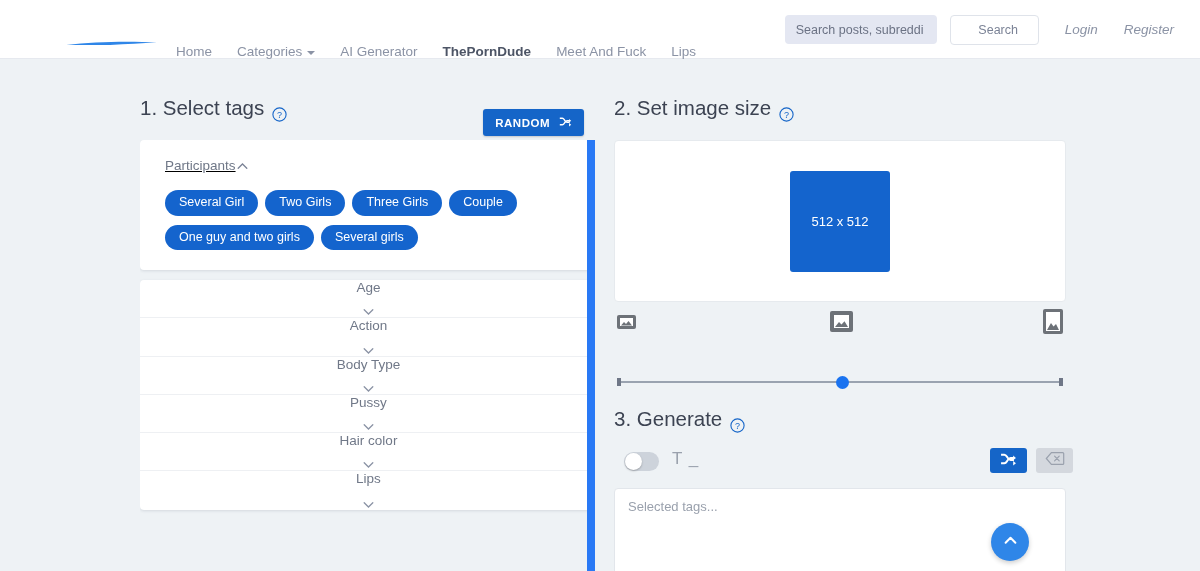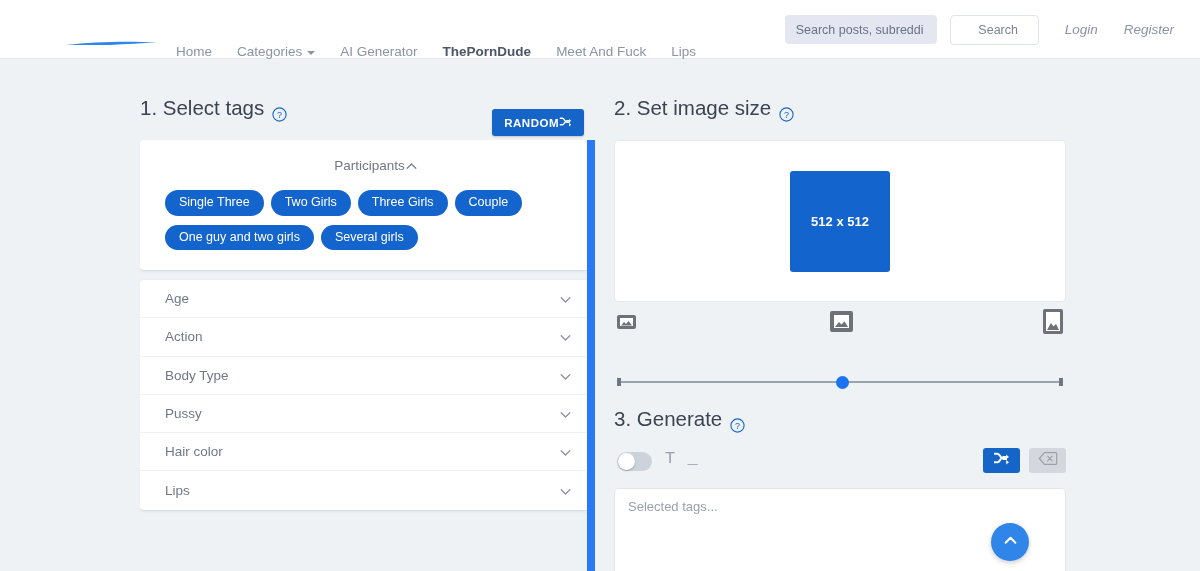--- a/index.html
+++ b/index.html
@@ -99,42 +99,43 @@
     display: inline-block; width: 15px; height: 15px;
     margin-left: 8px; position: relative; top: 2px;
   }
 
   .random-btn {
     position: absolute; right: 11px; top: 18px;
     height: 27px; padding: 0 12px;
     background: #1565c8;
     border: none; border-radius: 3px;
     color: #fff; font-size: 11.5px; font-weight: 700; letter-spacing: .5px;
-    display: inline-flex; align-items: center; 
+    display: inline-flex; align-items: center; gap: 9px;
     font-family: "Liberation Sans", sans-serif;
     cursor: pointer;
     box-shadow: 0 1px 2px rgba(0,0,0,.18);
   }
 
   
   .tag-scroll {
     position: absolute; left: 0; top: 49px;
     width: 455px; height: 463px;
     overflow: hidden;
   }
   .tag-card {
     background: #fff;
     border-radius: 4px;
     box-shadow: 0 1px 3px rgba(40,50,80,.13);
     margin-bottom: 10px;
   }
   .tag-card-head {
     height: 50px; display: flex; align-items: center;
     padding: 0 8px 0 25px;
-    justify-content: center;
+    justify-content: flex-start;
+    text-decoration: underline;
   }
   .tag-card-title { font-size: 13.5px; color: #6f7787; }
   .tag-body { padding: 0 24px 20px 25px; display: flex; flex-wrap: wrap; gap: 9px 7px; }
   .pill {
     background: #1464cd; color: #fff;
     font-size: 12.5px;
     border-radius: 20px;
     padding: 6px 14px 7px;
     line-height: 1;
     cursor: pointer;
@@ -146,20 +147,21 @@
     border-radius: 4px;
     box-shadow: 0 1px 3px rgba(40,50,80,.13);
     overflow: hidden;
   }
   .acc-row {
     height: 38.3px;
     display: flex; align-items: center; justify-content: space-between;
     padding: 0 23px 0 25px;
     border-bottom: 1px solid #eef0f3;
     cursor: pointer;
+    flex-direction: column;
   }
   .acc-row:last-child { border-bottom: none; }
   .acc-label { font-size: 13.5px; color: #707888; }
 
   .chev { width: 13px; height: 13px; }
 
   
   .scrollbar {
     position: absolute; left: 587px; top: 81px;
     width: 8px; height: 490px;
@@ -172,21 +174,21 @@
     background: #2979f5;
   }
 
   
   .size-card {
     position: absolute; left: 0; top: 49px;
     width: 452px; height: 162px;
     background: #fff;
     border: 1px solid #e6eaee;
     border-radius: 4px;
-    display: flex; align-items: center; justify-content: center; font-weight: bold;
+    display: flex; align-items: center; justify-content: center;
   }
   .size-square {
     width: 100px; height: 101px;
     background: #1464cd;
     border-radius: 3px;
     display: flex; align-items: center; justify-content: center;
     color: #fff; font-size: 13px;
     cursor: pointer;
   }
 
@@ -206,21 +208,21 @@
   .slider-thumb {
     position: absolute; left: 219px; top: 2px;
     width: 13px; height: 13px; border-radius: 50%;
     background: #1a73f0;
     cursor: pointer;
   }
 
   
   .gen-head { position: absolute; left: 0; top: 311px; text-align: right; }
   .gen-controls {
-    position: absolute; left: 0; top: 357px; width: 452px; height: 30px; font-family: Liberation Mono, monospace;
+    position: absolute; left: 7px; top: 357px; width: 452px; height: 30px;
   }
   .toggle {
     position: absolute; left: 3px; top: 4px;
     width: 35px; height: 19px;
     background: #cdd3db; border-radius: 10px;
     cursor: pointer;
   }
   .toggle-knob {
     position: absolute; left: 1px; top: 1px;
     width: 17px; height: 17px; border-radius: 50%;
@@ -338,21 +340,21 @@
       <div class="tag-card">
         <div class="tag-card-head">
           <span class="tag-card-title">Participants</span>
           <span class="chev">
             <svg width="13" height="13" viewBox="0 0 13 13">
                 <path d="M2.2 8.2L6.5 4l4.3 4.2" fill="none" stroke="#7b8396" stroke-width="1.3" stroke-linecap="round"></path>
               </svg>
           </span>
         </div>
         <div class="tag-body">
-          <span class="pill">Single Three</span>
+          <span class="pill">Several Girl</span>
           <span class="pill">Two Girls</span>
           <span class="pill">Three Girls</span>
           <span class="pill">Couple</span>
           <span class="pill">One guy and two girls</span>
           <span class="pill">Several girls</span>
         </div>
       </div>
 
       <div class="accordion">
         <div class="acc-row">

